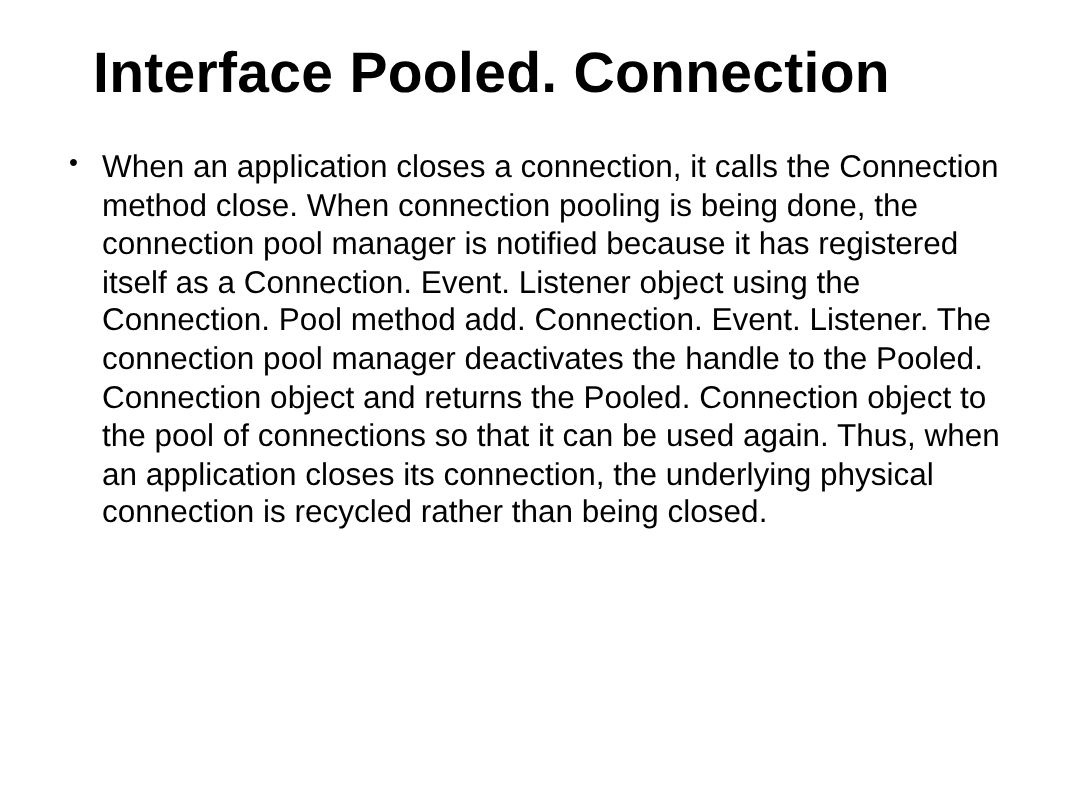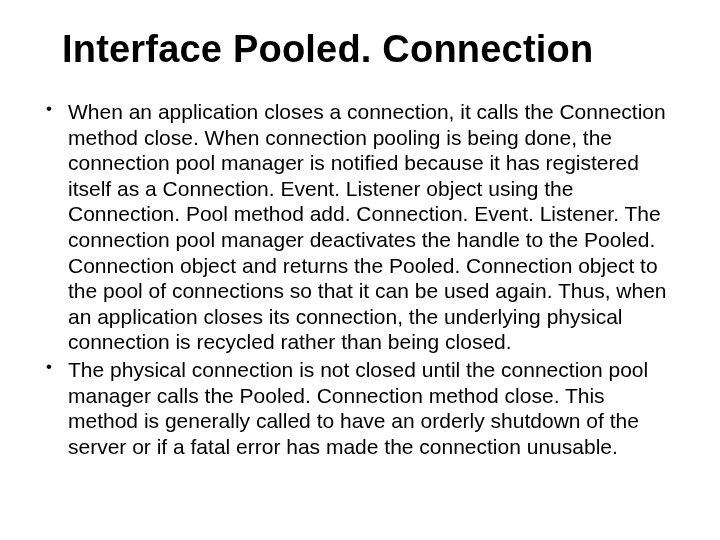--- a/index.html
+++ b/index.html
@@ -43,15 +43,14 @@
     font-size: 17px;
   }
 </style>
 </head>
 <body>
 
 <div class="slide">
   <h1 class="title">Interface Pooled. Connection</h1>
   <ul class="bullets">
     <li>When an application closes a connection, it calls the Connection method close. When connection pooling is being done, the connection pool manager is notified because it has registered itself as a Connection. Event. Listener object using the Connection. Pool method add. Connection. Event. Listener. The connection pool manager deactivates the handle to the Pooled. Connection object and returns the Pooled. Connection object to the pool of connections so that it can be used again. Thus, when an application closes its connection, the underlying physical connection is recycled rather than being closed.</li>
-    <li>The physical connection is not closed until the connection pool manager calls the Pooled. Connection method close. This method is generally called to have an orderly shutdown of the server or if a fatal error has made the connection unusable.</li>
   </ul>
 </div>
 
 </body></html>

